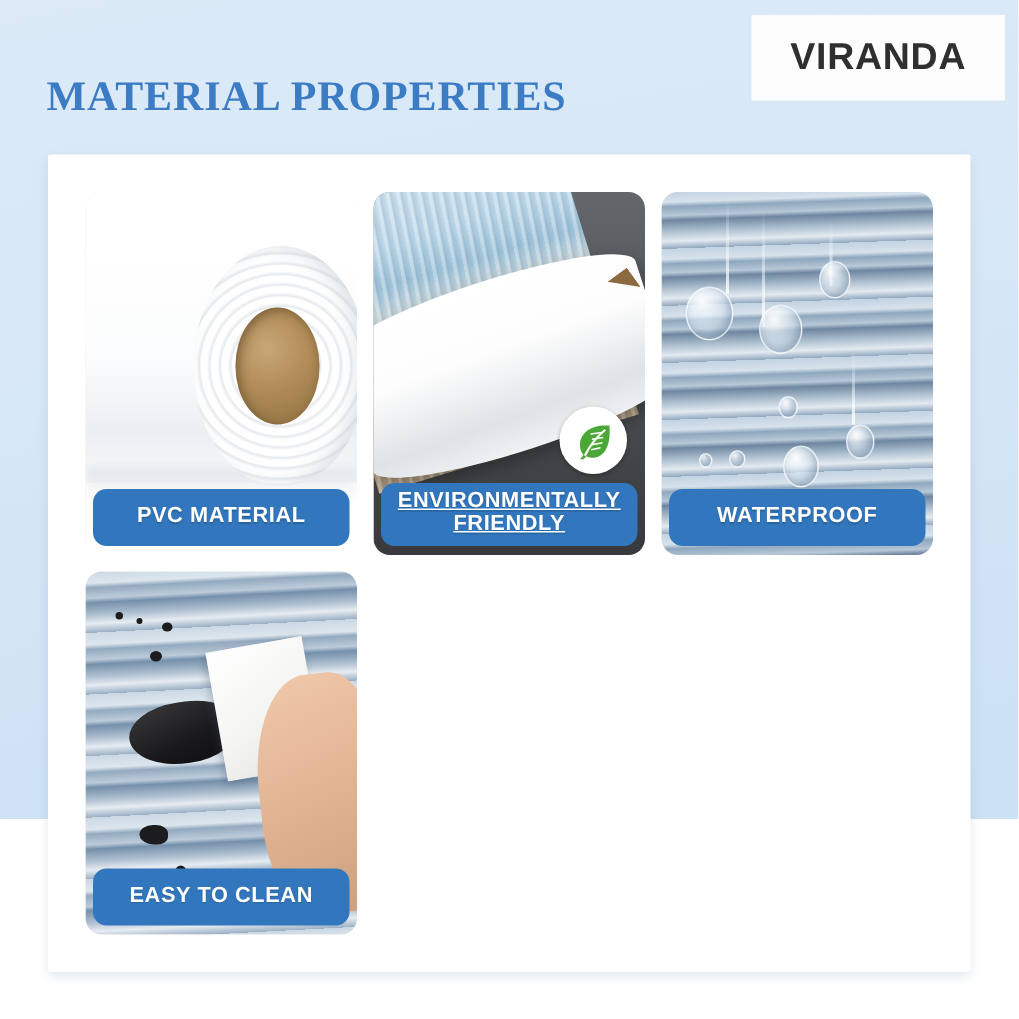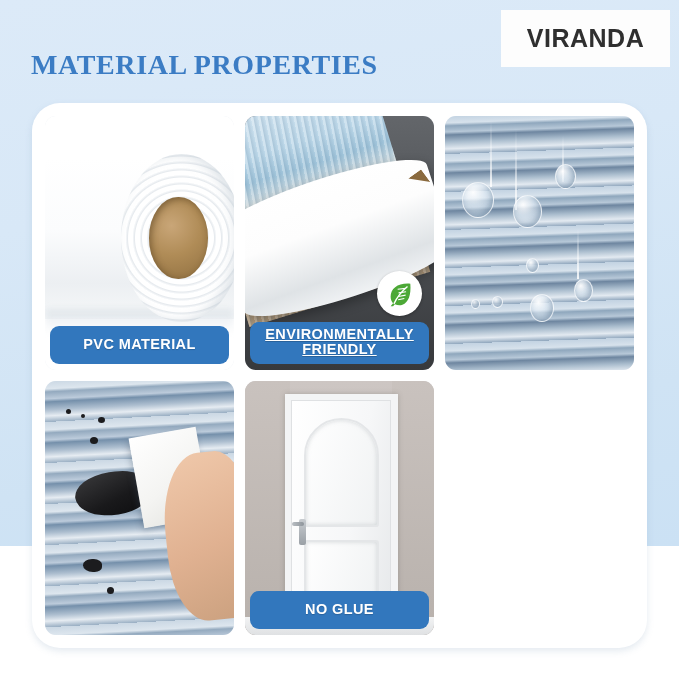--- a/index.html
+++ b/index.html
@@ -55,24 +55,24 @@
   }
 
   
   .card {
     position: absolute;
     left: 32px;
     top: 103px;
     width: 615px;
     height: 545px;
     background: #ffffff;
-    border-radius: 28px;
+    border-radius: 2px;
     box-shadow: 0 3px 7px rgba(120,150,180,0.20);
     box-sizing: border-box;
-    padding: 13px;
+    padding: 25px;
   }
 
   .grid {
     width: 100%;
     height: 100%;
     display: grid;
     grid-template-columns: repeat(3, 1fr);
     grid-template-rows: repeat(2, 1fr);
     column-gap: 11px;
     row-gap: 11px;
@@ -448,50 +448,39 @@
           <div class="drop" style="left:36%; top:31%; width:27px; height:31px;"></div>
           <div class="drip" style="left:62%; top:8%; height:18%;"></div>
           <div class="drop" style="left:58%; top:19%; width:19px; height:23px;"></div>
           <div class="drop" style="left:43%; top:56%; width:11px; height:13px;"></div>
           <div class="drop" style="left:14%; top:72%; width:7px;  height:8px;"></div>
           <div class="drop" style="left:25%; top:71%; width:9px;  height:10px;"></div>
           <div class="drop" style="left:45%; top:70%; width:22px; height:26px;"></div>
           <div class="drop" style="left:68%; top:64%; width:17px; height:21px;"></div>
           <div class="drip" style="left:70%; top:44%; height:20%;"></div>
         </div>
+        <div class="cell-label">
+          <span>WATERPROOF</span>
+        </div>
       </div>
 
       <div class="cell">
         <div class="cell-media art-clean">
           <div class="stain" style="left:11%; top:11%; width:5px;  height:5px;"></div>
           <div class="stain" style="left:19%; top:13%; width:4px;  height:4px;"></div>
           <div class="stain" style="left:28%; top:14%; width:7px;  height:6px;"></div>
           <div class="stain" style="left:24%; top:22%; width:8px;  height:7px;"></div>
           <div class="stain" style="left:48%; top:25%; width:11px; height:9px;"></div>
           <div class="smear"></div>
           <div class="stain" style="left:20%; top:70%; width:19px; height:13px; border-radius:50% 45% 40% 55%;"></div>
           <div class="stain" style="left:33%; top:81%; width:7px;  height:7px;"></div>
           <div class="wipe-cloth"></div>
           <div class="hand h-clean"></div>
         </div>
+        <div class="cell-label">
+          <span>EASY TO CLEAN</span>
+        </div>
       </div>
 
-      <div class="cell">
-        <div class="cell-media art-door">
-          <div class="door-wall-l"></div>
-          <div class="door-wall-r"></div>
-          <div class="door-frame">
-            <div class="door-leaf">
-              <div class="door-panel top"></div>
-              <div class="door-panel bot"></div>
-              <div class="door-handle"></div>
-            </div>
-          </div>
-          <div class="skirting"></div>
-        </div>
-        <div class="cell-label">
-          <span>NO GLUE</span>
-        </div>
-      </div>
 
     </div>
   </div>
 </div>
 
 </body></html>

